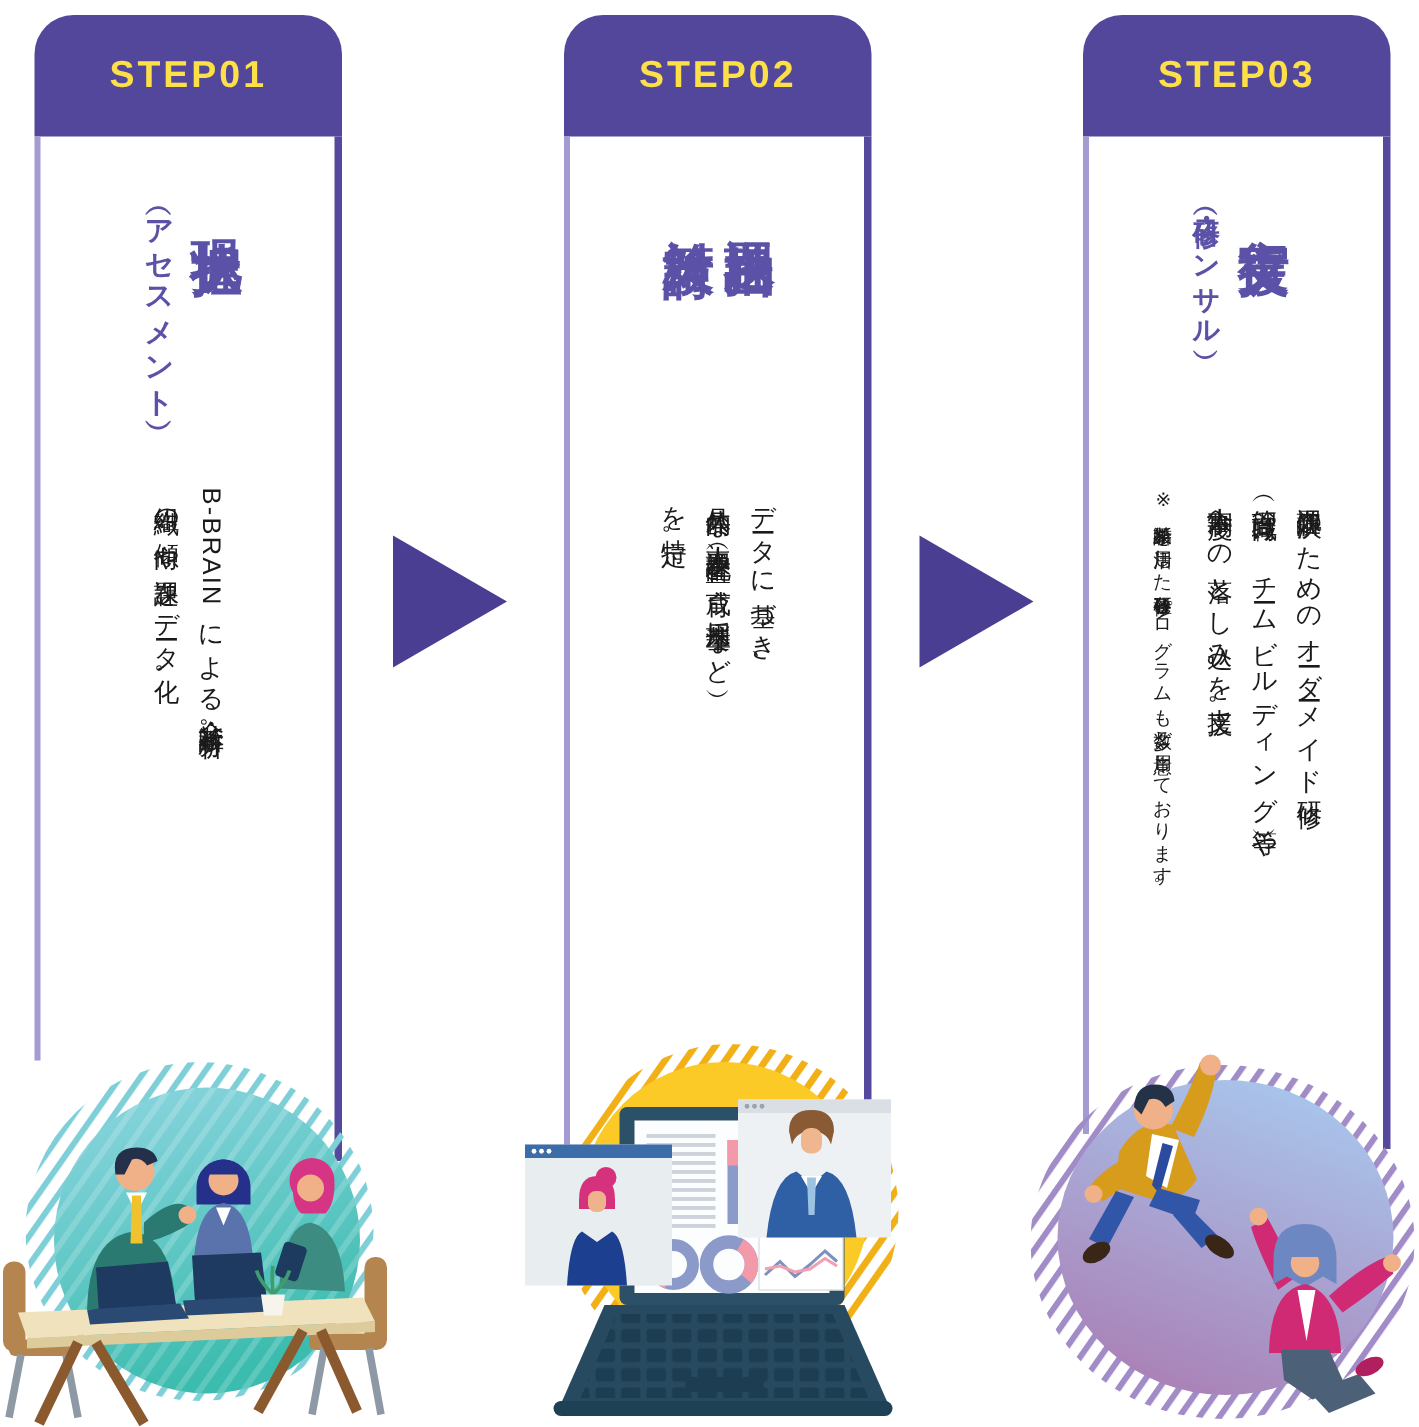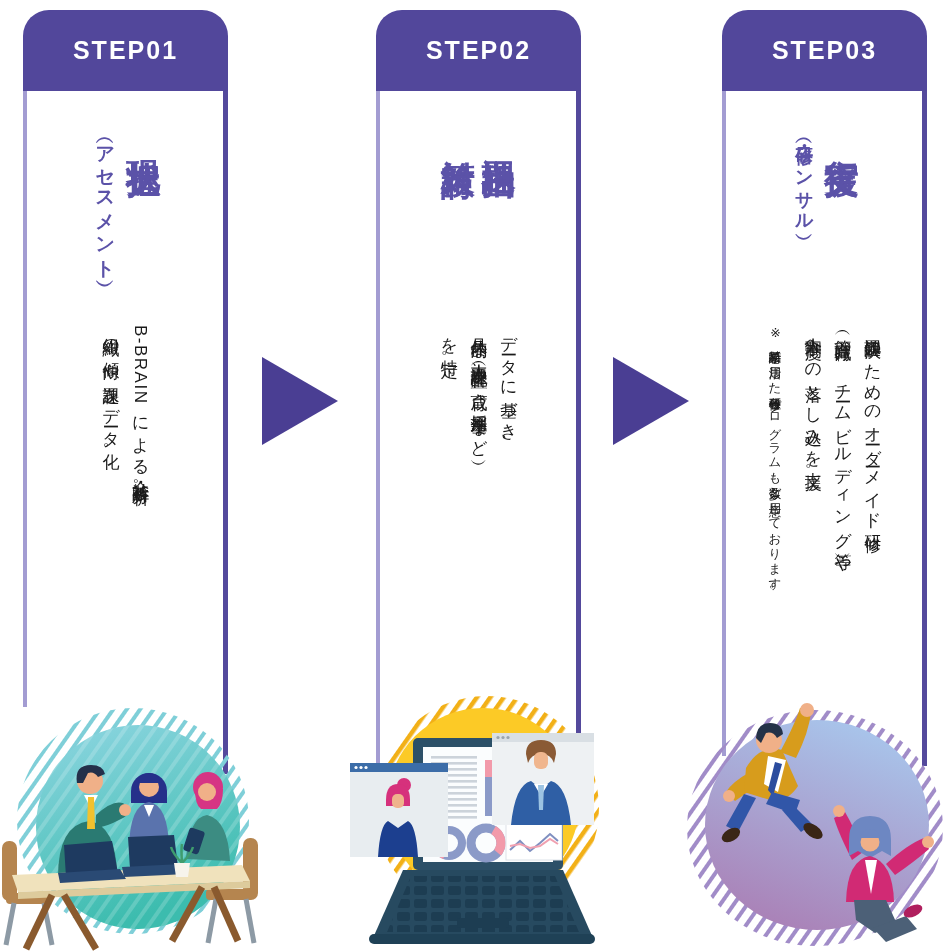--- a/index.html
+++ b/index.html
@@ -1,21 +1,21 @@
 <!DOCTYPE html>
 <html><head>
 <meta charset="utf-8">
 <style>
   html,body{margin:0;padding:0;background:#fff;}
   .stage{position:relative;width:946px;height:951px;background:#fff;overflow:hidden;
          font-family:"Liberation Sans","DejaVu Sans",sans-serif;}
   .card{position:absolute;top:10px;width:205px;}
   .card .header{position:absolute;top:0;left:0;width:205px;height:81px;background:#52479b;
                 border-radius:26px 26px 0 0;display:flex;align-items:center;justify-content:center;}
-  .step-label{color:#ffffff;font-weight:bold;font-size:25px;letter-spacing:2px;}
+  .step-label{color:#fde047;font-weight:bold;font-size:25px;letter-spacing:2px;}
   .border-l{position:absolute;left:0;top:81px;width:4px;background:#a39cd2;}
   .border-r{position:absolute;right:0;top:81px;width:5px;background:#54499c;}
   .v-title{position:absolute;top:122px;left:50%;transform:translateX(-50%);
            writing-mode:vertical-rl;text-orientation:mixed;color:#5b52a8;font-weight:bold;white-space:nowrap;}
   .v-title .main{display:block;font-size:34px;letter-spacing:2px;line-height:1.2;}
   .v-title .sub{display:block;font-size:19px;letter-spacing:1px;line-height:1.9;}
   .card3 .v-title .sub{font-size:18px;}
   .v-body{position:absolute;top:315px;left:50%;transform:translateX(-50%);
           writing-mode:vertical-rl;text-orientation:mixed;color:#1a1a1a;
           font-size:17px;letter-spacing:1.5px;line-height:1.75;white-space:nowrap;}

